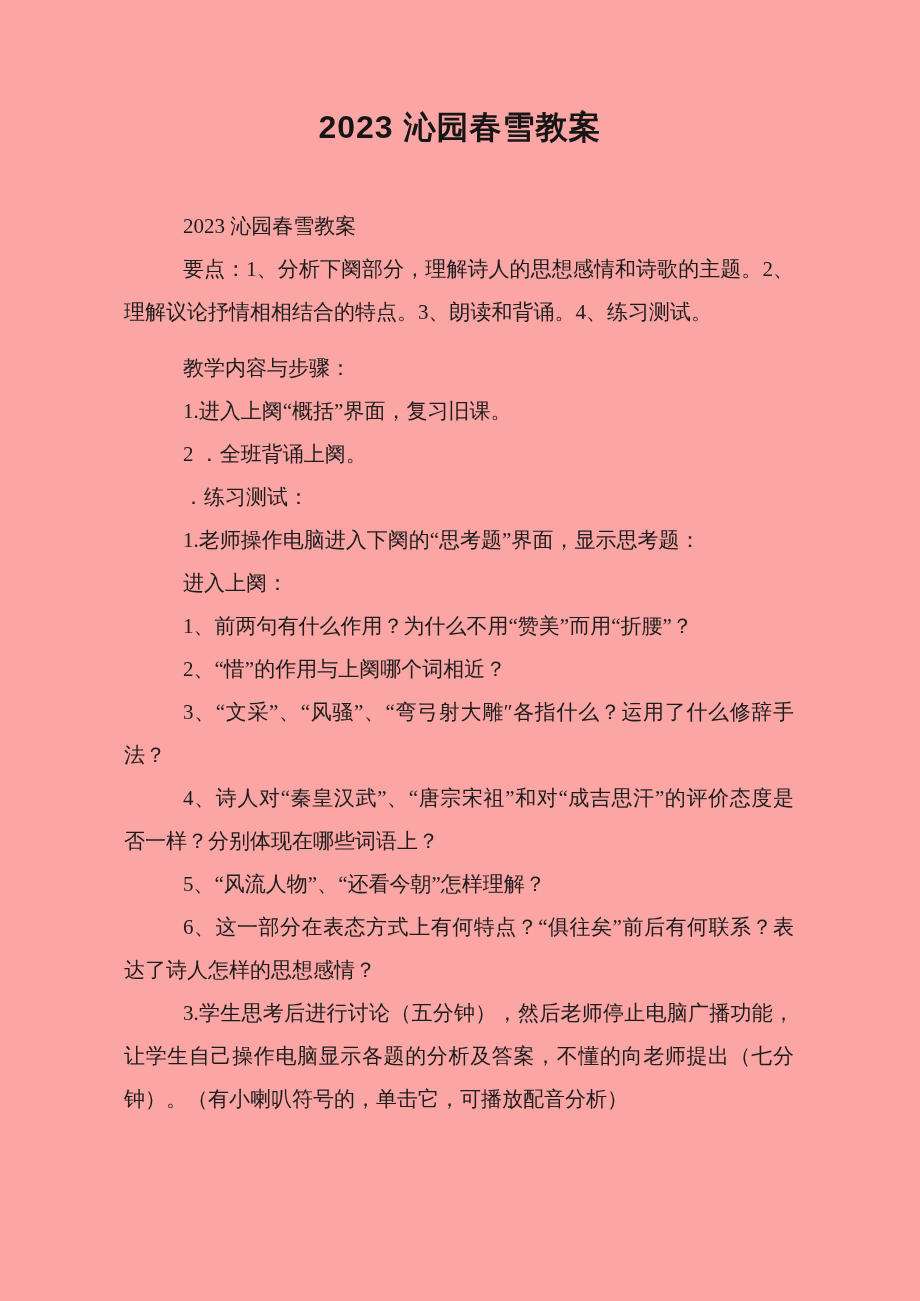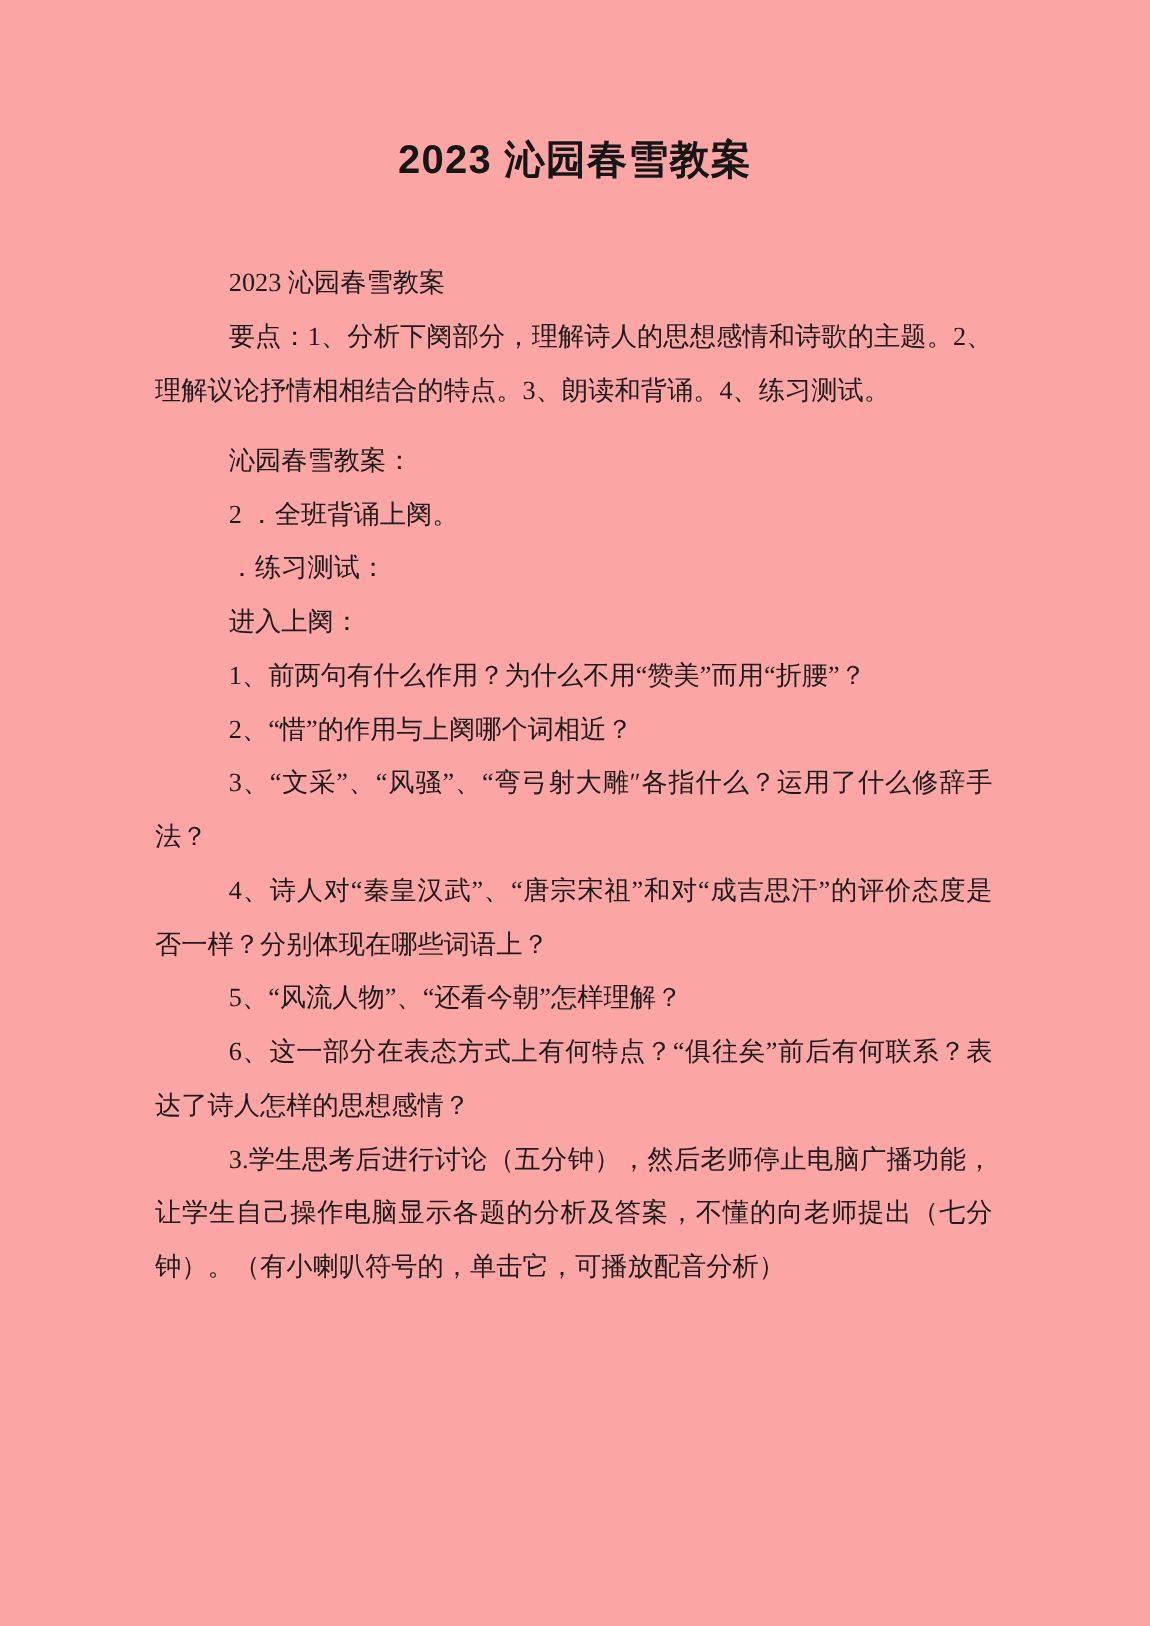--- a/index.html
+++ b/index.html
@@ -44,23 +44,25 @@
   }
 </style>
 </head>
 <body>
 
 <div class="page">
   <h1 class="doc-title">2023 沁园春雪教案</h1>
   <div class="doc-body" id="doc-body">
       <p>2023 沁园春雪教案</p>
       <p>要点：1、分析下阕部分，理解诗人的思想感情和诗歌的主题。2、理解议论抒情相相结合的特点。3、朗读和背诵。4、练习测试。</p>
-      <p class="gap-before">沁园春雪教案：</p>
+      <p class="gap-before">教学内容与步骤：</p>
+      <p>1.进入上阕“概括”界面，复习旧课。</p>
       <p>2 ．全班背诵上阕。</p>
       <p>．练习测试：</p>
+      <p>1.老师操作电脑进入下阕的“思考题”界面，显示思考题：</p>
       <p>进入上阕：</p>
       <p>1、前两句有什么作用？为什么不用“赞美”而用“折腰”？</p>
       <p>2、“惜”的作用与上阕哪个词相近？</p>
       <p>3、“文采”、“风骚”、“弯弓射大雕″各指什么？运用了什么修辞手法？</p>
       <p>4、诗人对“秦皇汉武”、“唐宗宋祖”和对“成吉思汗”的评价态度是否一样？分别体现在哪些词语上？</p>
       <p>5、“风流人物”、“还看今朝”怎样理解？</p>
       <p>6、这一部分在表态方式上有何特点？“俱往矣”前后有何联系？表达了诗人怎样的思想感情？</p>
       <p>3.学生思考后进行讨论（五分钟），然后老师停止电脑广播功能，让学生自己操作电脑显示各题的分析及答案，不懂的向老师提出（七分钟）。（有小喇叭符号的，单击它，可播放配音分析）</p>
     </div>
 </div>

